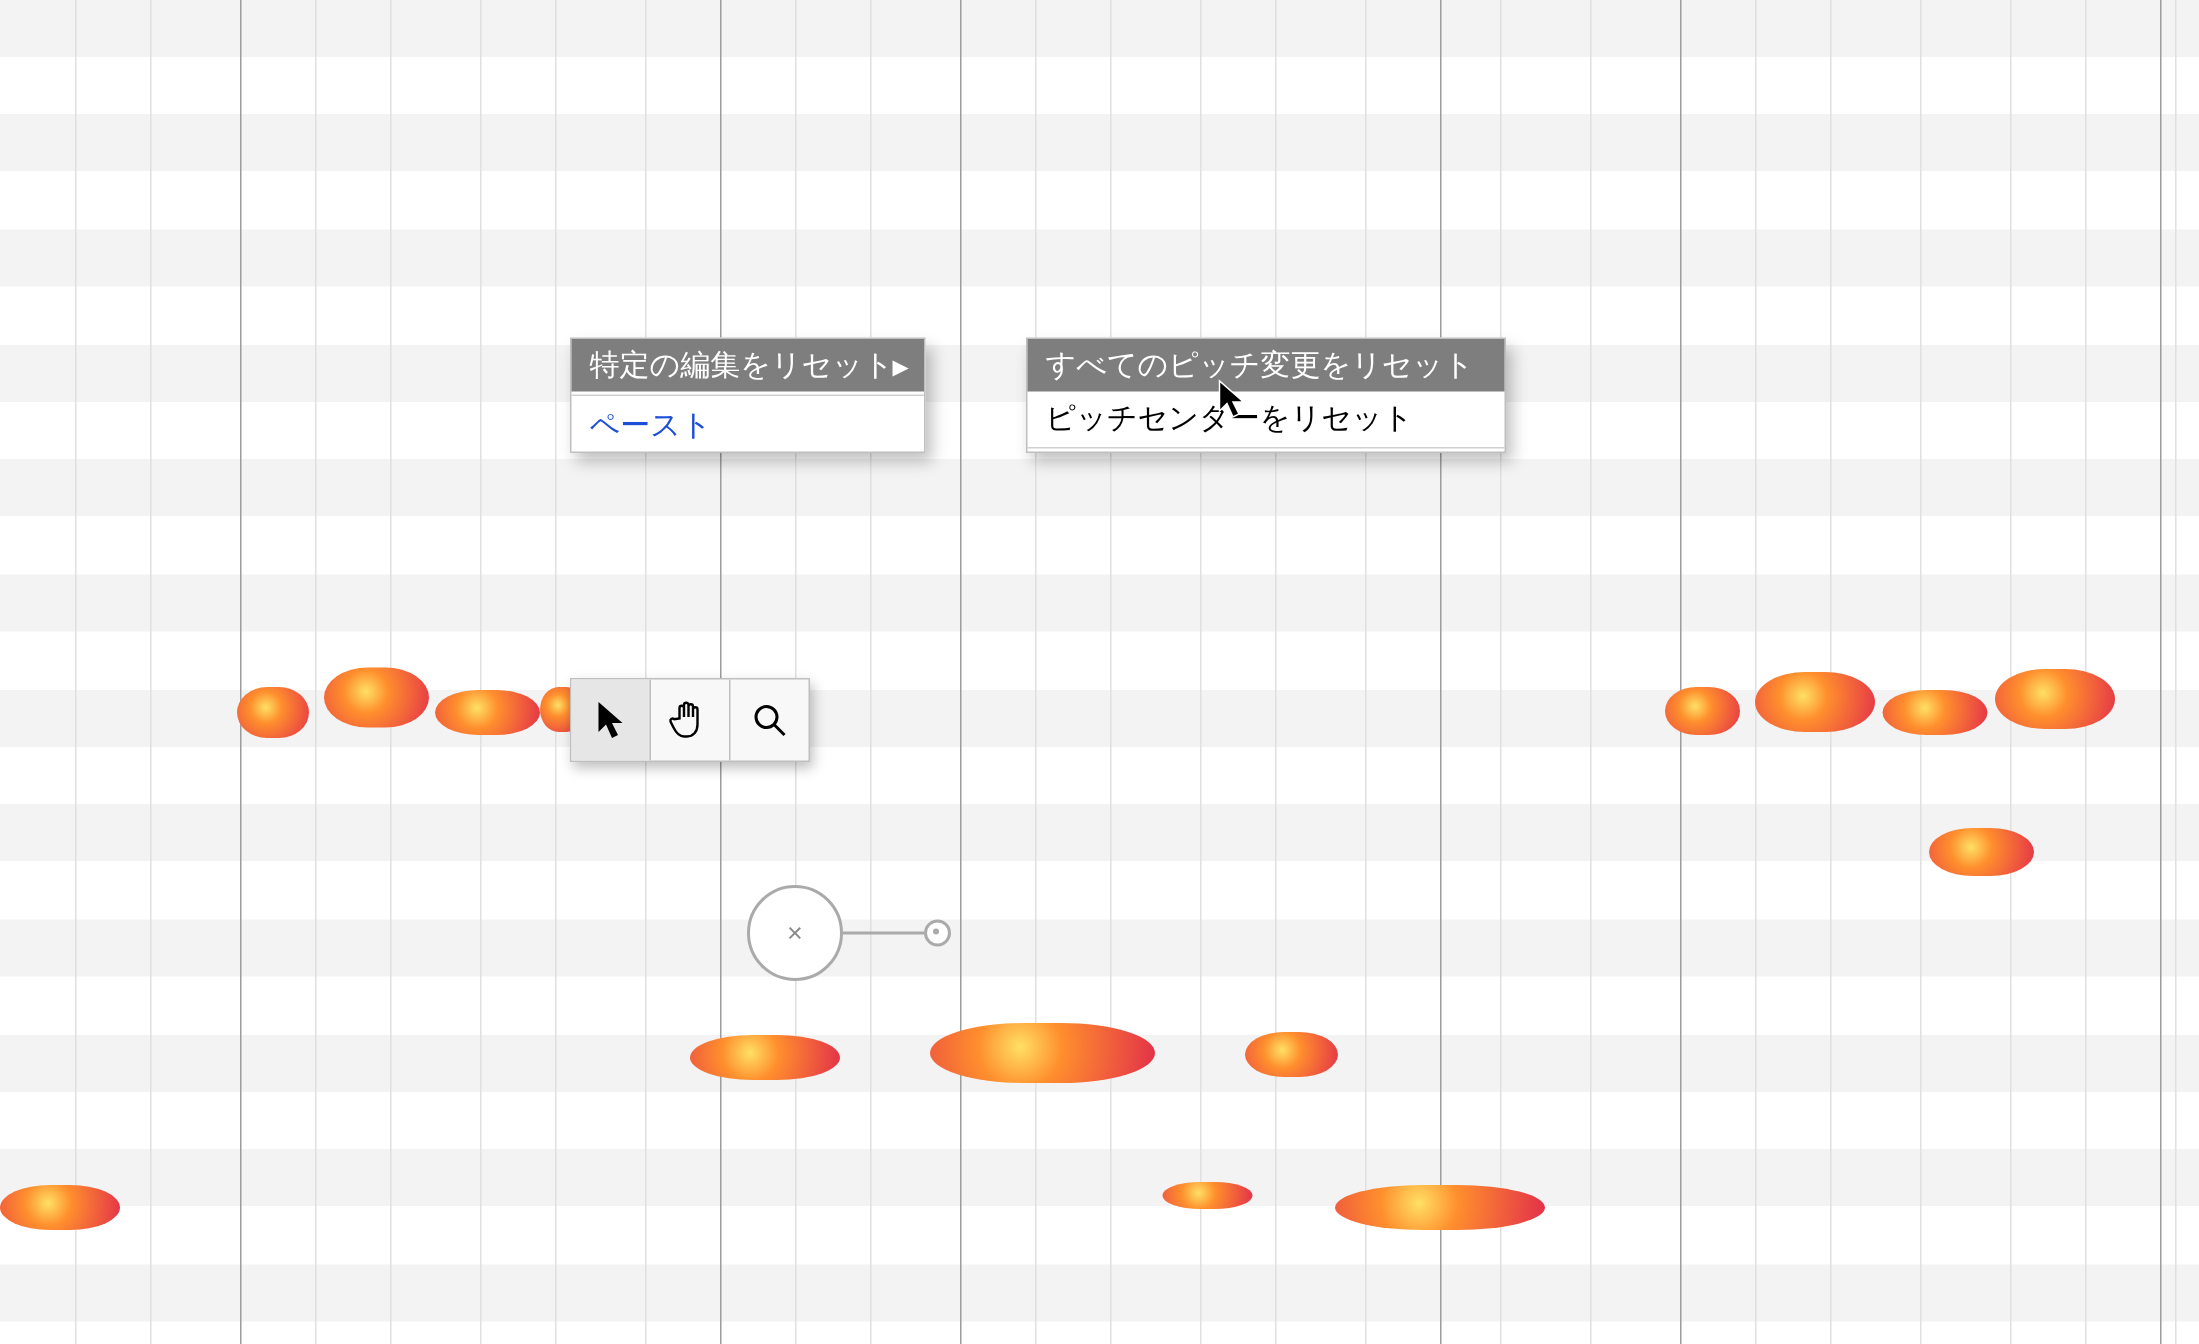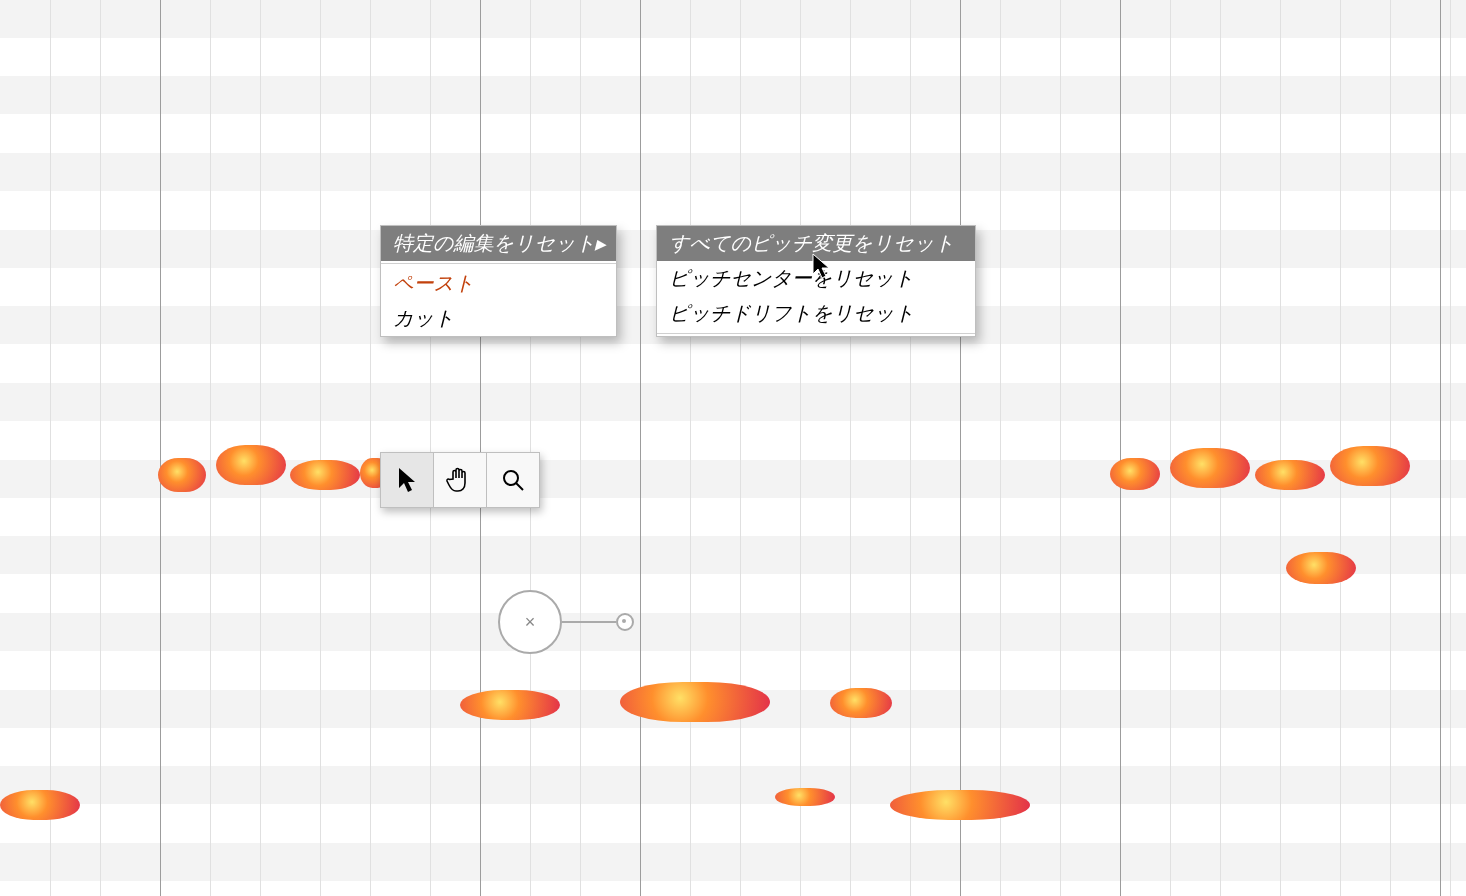--- a/index.html
+++ b/index.html
@@ -21,31 +21,30 @@
 
   
   .menu{
     position:absolute;
     background:#fff;
     border:1px solid #bfbfbf;
     box-shadow:4px 6px 10px rgba(0,0,0,.25);
     font-size:20px;
     color:#000;
     user-select:none;
-    font-style:italic;
   }
   .menu .row{
     padding:4px 20px 4px 12px;
     white-space:nowrap;
     position:relative;
   }
   .menu .row.hovered{
     background:#7e7e7e;color:#fff;
   }
-  .menu .row.disabled{color:#c2410c;}
+  .menu .row.disabled{color:#1d4ed8;}
   .menu .sep{height:1px;background:#d0d0d0;margin:2px 0;}
   .submenu-arrow{
     position:absolute;right:10px;top:50%;transform:translateY(-50%);
     font-size:14px;
   }
 
   
   #tools{
     position:absolute;
     display:flex;
@@ -157,27 +156,25 @@
   </div>
 </div>
 
 <div id="menu1" class="menu" style="left: 380px; top: 225px;">
   <div class="row hovered">
     <span>特定の編集をリセット</span>
     <span class="submenu-arrow">▶</span>
   </div>
   <div class="sep"></div>
   <div class="row disabled"><span>ペースト</span></div>
-  <div class="row"><span>カット</span></div>
 </div>
 
-<div id="menu2" class="menu" style="left: 656px; top: 225px;">
+<div id="menu2" class="menu" style="left: 684px; top: 225px;">
   <div class="row hovered"><span>すべてのピッチ変更をリセット</span></div>
   <div class="row"><span>ピッチセンターをリセット</span></div>
-  <div class="row"><span>ピッチドリフトをリセット</span></div>
   <div class="sep"></div>
 </div>
 
 <div id="tools" style="left: 380px; top: 452px;">
   <div class="tool selected">
     <svg width="22" height="28" viewBox="0 0 22 28">
       <path d="M3 2 L3 22 L8 17 L12 26 L16 24 L12 16 L19 16 Z" fill="#000"></path>
     </svg>
   </div>
   <div class="tool">

